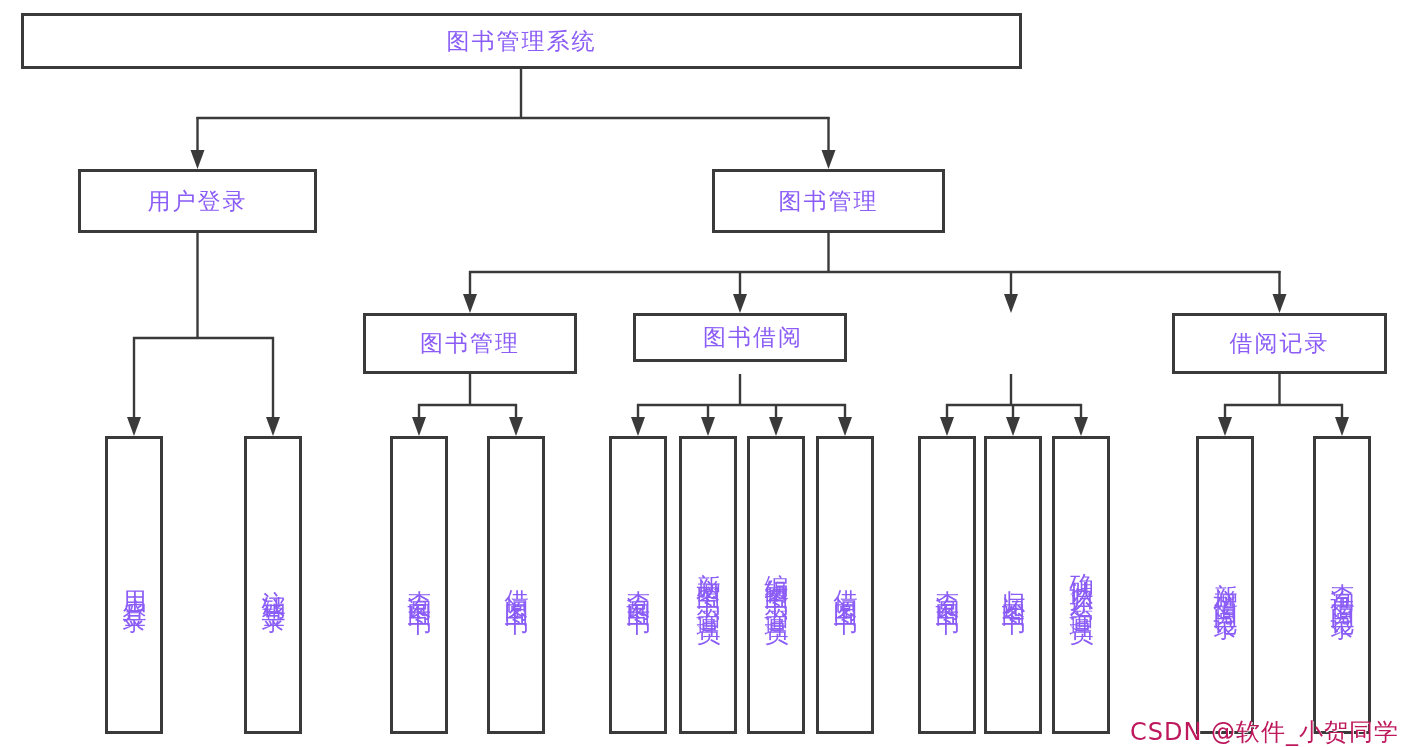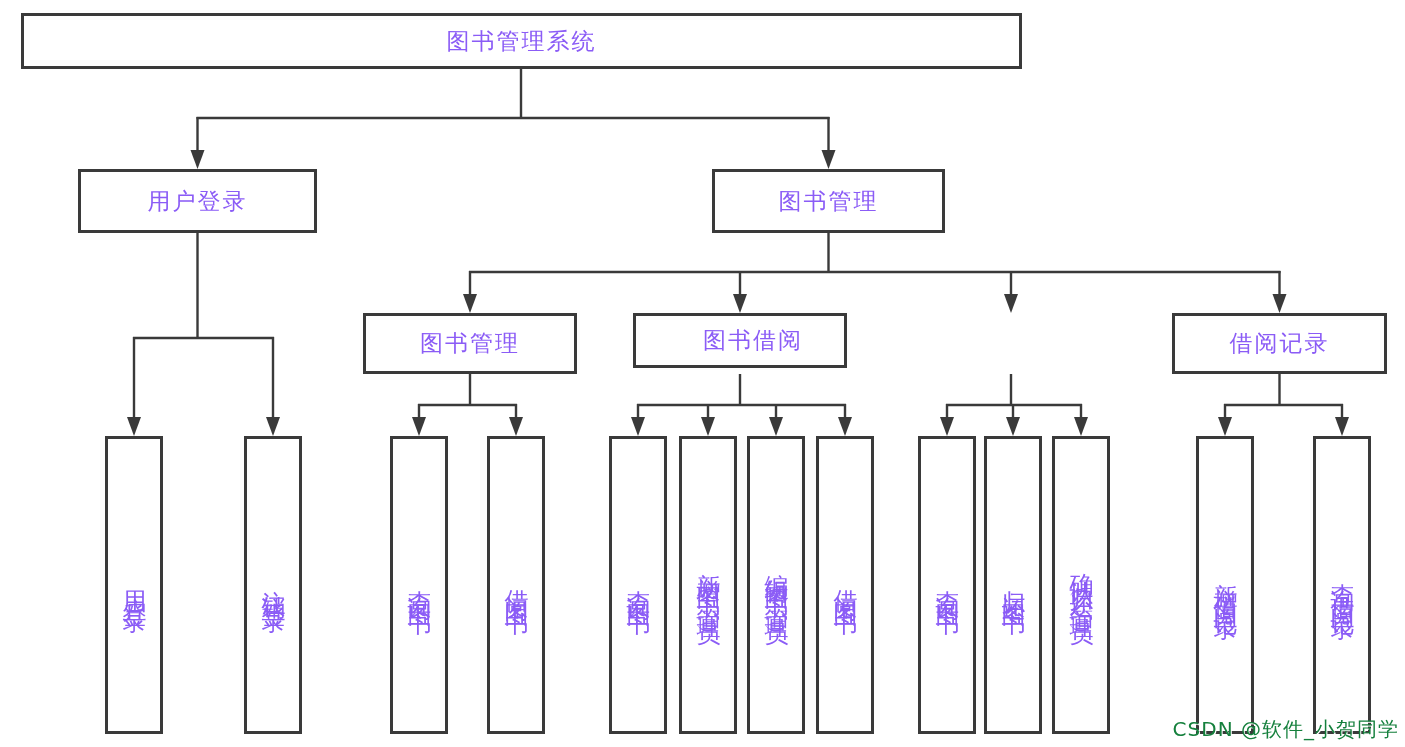--- a/index.html
+++ b/index.html
@@ -18,32 +18,32 @@
   .hlabel{font-size:23px;letter-spacing:2px;white-space:nowrap;}
   .leaf .vlabel{
     writing-mode:vertical-rl;text-orientation:mixed;
     font-size:24px;line-height:1.3;letter-spacing:7px;white-space:nowrap;
   }
   
   #root           {left:21px;  top:13px;  width:1001px;height:56px;}
   #n-user-login   {left:78px;  top:169px; width:239px; height:64px;}
   #n-book-mgmt    {left:712px; top:169px; width:233px; height:64px;}
   #n-new-book     {left:363px; top:313px; width:214px; height:61px;}
-  #n-book-borrow  {left:633px; top:313px; width:214px; height:55px;padding-left:26px;}
+  #n-book-borrow  {left:633px; top:313px; width:214px; height:49px;padding-left:26px;}
   #n-current      {left:904px; top:313px; width:214px; height:61px;}
   #n-record       {left:1172px;top:313px; width:215px; height:61px;}
   .leaf{top:436px;width:58px;height:298px;}
   #l-a1{left:105px;} #l-a2{left:244px;}
   #l-b1{left:390px;} #l-b2{left:487px;}
   #l-c1{left:609px;} #l-c2{left:679px;} #l-c3{left:747px;} #l-c4{left:816px;}
   #l-d1{left:918px;} #l-d2{left:984px;} #l-d3{left:1052px;}
   #l-e1{left:1196px;}#l-e2{left:1313px;}
   .watermark{
     position:absolute;right:6px;top:716px;z-index:3;
-    font-size:20px;color:#15803d;letter-spacing:1px;white-space:nowrap;
+    font-size:24px;color:#be185d;letter-spacing:1px;white-space:nowrap;
     text-shadow:1px 1px 0 #ffffff;
   }
 </style>
 </head>
 <body>
 
 <div class="stage">
 
   <svg class="wires" viewBox="0 0 1405 747" xmlns="http://www.w3.org/2000/svg">
     <g stroke="#3a3a3a" stroke-width="2.4" fill="none">

